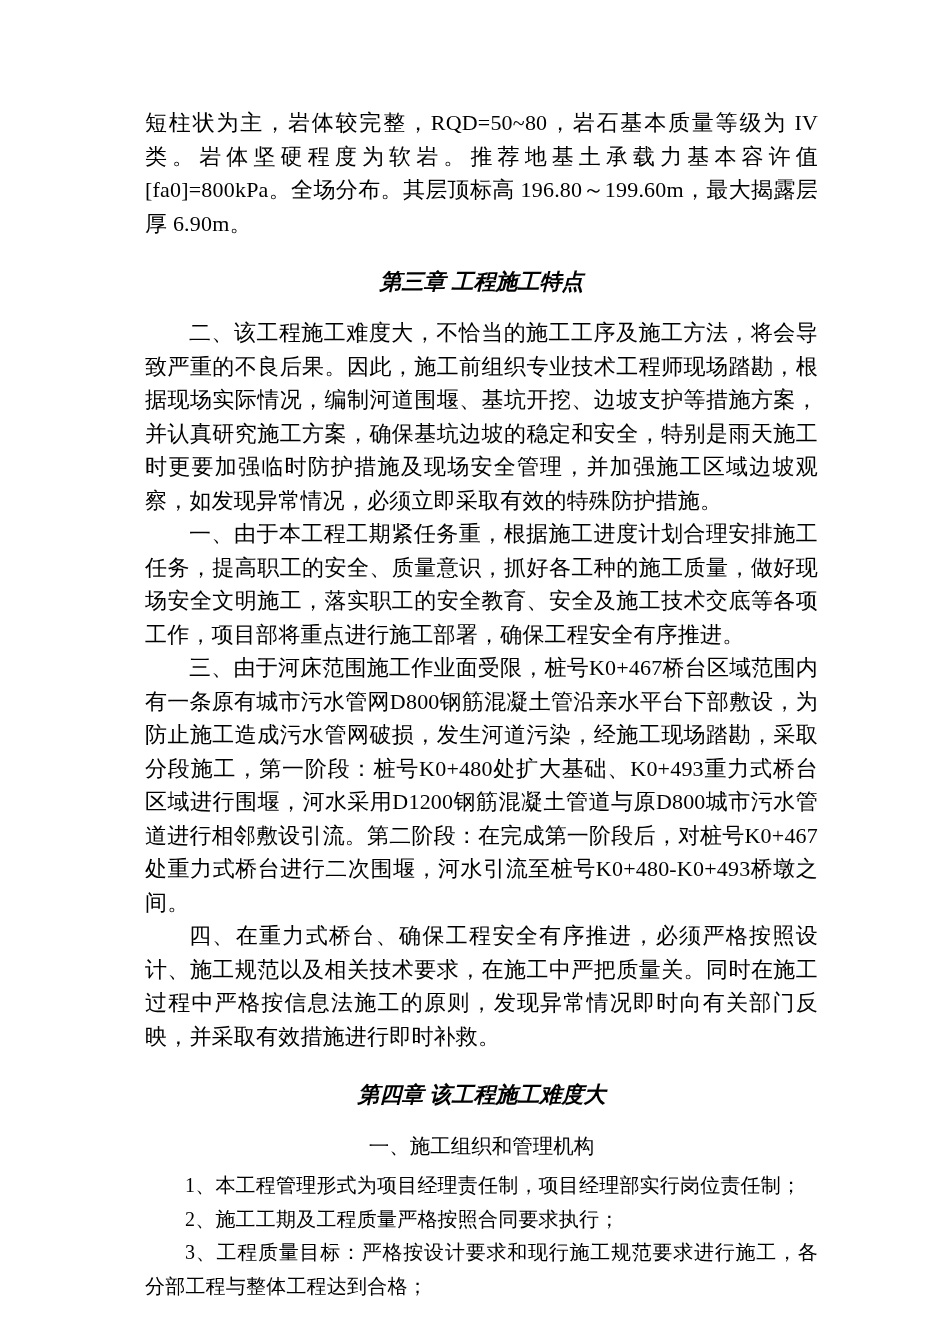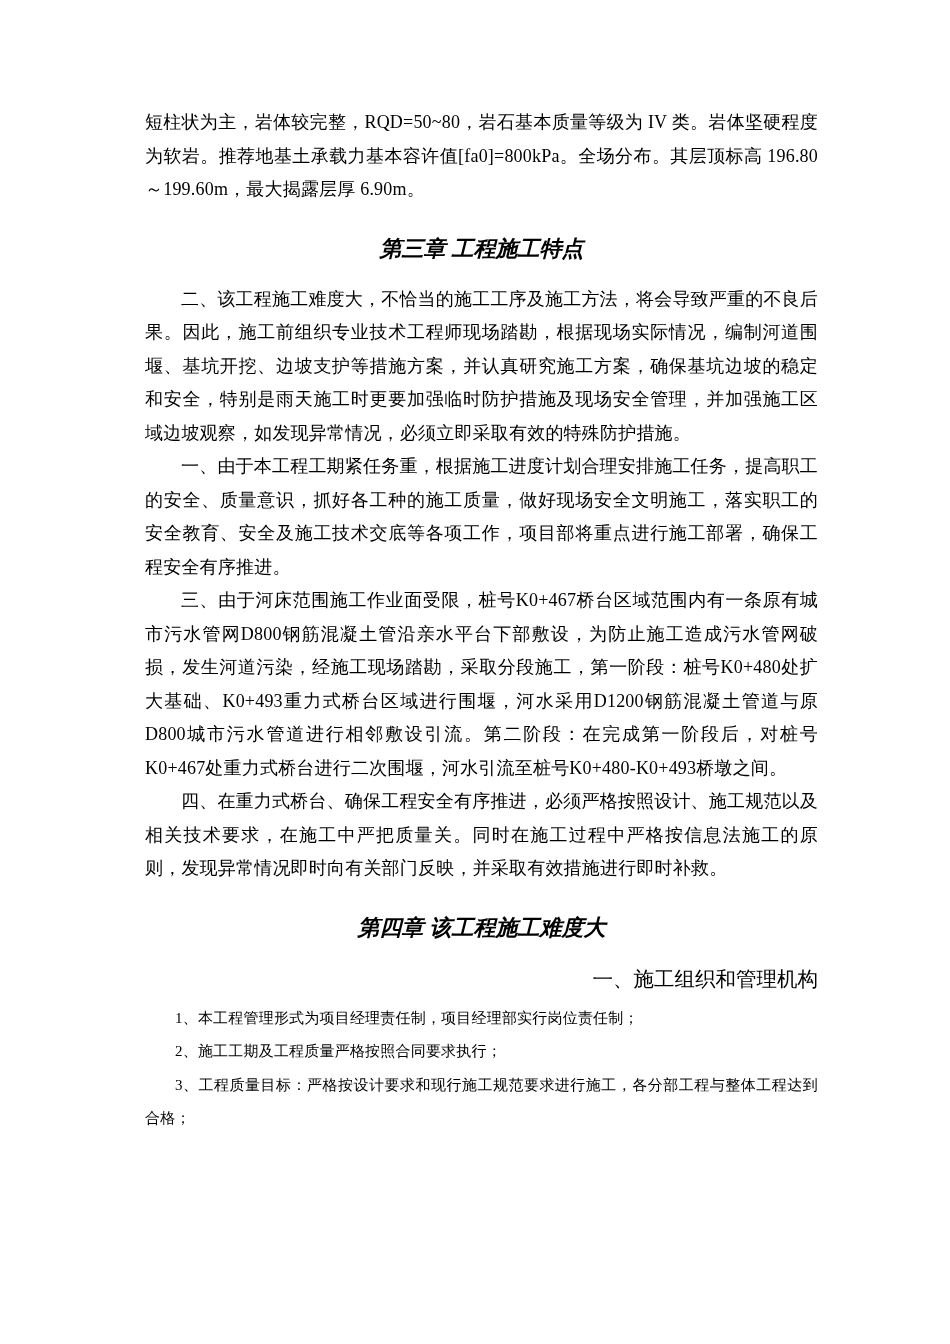--- a/index.html
+++ b/index.html
@@ -9,46 +9,46 @@
     color: #000000;
   }
   .page {
     width: 950px;
     min-height: 1344px;
     margin: 0 auto;
     background: #ffffff;
     padding: 106px 132px 60px 145px;
   }
   .body-text {
-    font-size: 18px;
+    font-size: 22px;
     line-height: 33.5px;
     text-align: justify;
     letter-spacing: 0.2px;
   }
   .indent {
     text-indent: 2em;
   }
   .chapter-title {
     font-family: "Liberation Sans", "DejaVu Sans", sans-serif;
     font-size: 22px;
     font-weight: bold;
     text-align: center;
     margin: 26px 0 18px 0;
     line-height: 32px;
     font-style: italic;
   }
   .section-title {
     font-size: 20.5px;
     font-weight: normal;
-    text-align: right;
+    text-align: center;
     margin: 12px 0 6px 0;
     line-height: 34px;
   }
   .list-item {
-    font-size: 15px;
+    font-size: 20px;
     line-height: 33.5px;
     text-align: justify;
     text-indent: 2em;
     letter-spacing: 0.2px;
   }
 </style>
 </head>
 <body>
 
 <div class="page">

